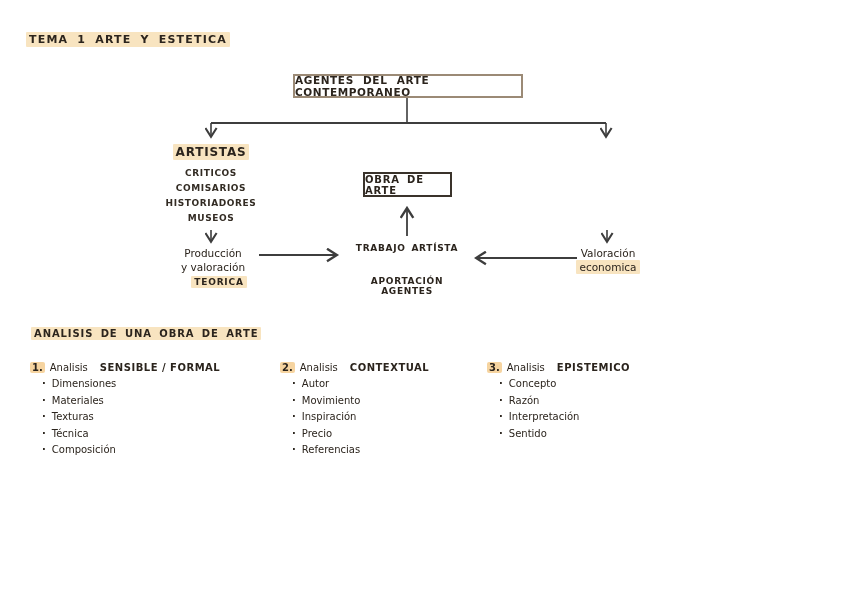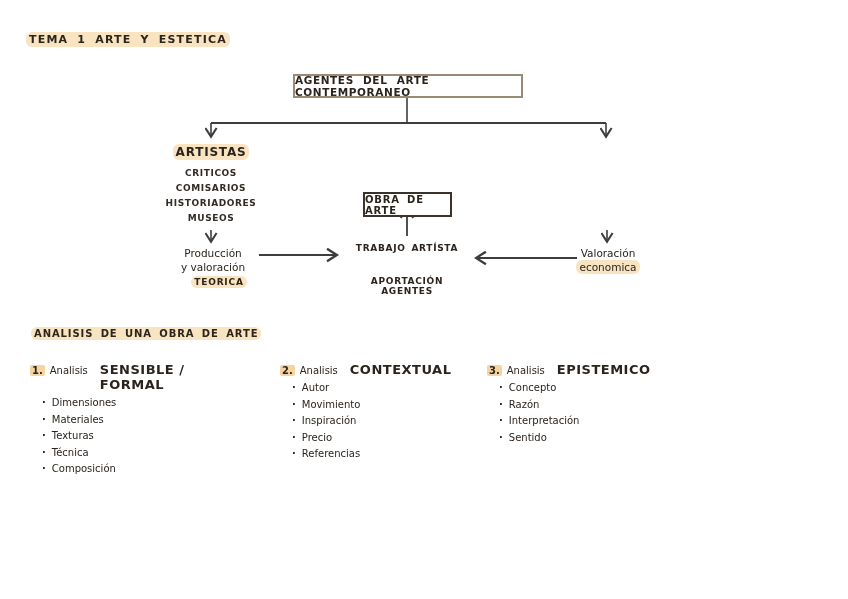--- a/index.html
+++ b/index.html
@@ -5,36 +5,36 @@
   html,body{margin:0;padding:0;background:#ffffff;}
   .page{
     position:relative;
     width:848px;height:599px;
     background:#ffffff;
     font-family:"DejaVu Sans","Liberation Sans",sans-serif;
     color:#2b241d;
     overflow:hidden;
   }
   .abs{position:absolute;}
-  .hl{background:#f8e4c0;padding:1px 3px;border-radius:6px;}
+  .hl{background:#f8e4c0;padding:1px 3px;border-radius:1px;}
   .hl-num{background:#f6d4a0;padding:0 2px;border-radius:2px;}
   .page-title{
     left:26px;top:33px;
     font-size:11px;font-weight:bold;letter-spacing:1.2px;word-spacing:4px;
   }
   .root-box{
     left:293px;top:74px;width:230px;height:24px;
     border:2px solid #9b8a76;
     display:flex;align-items:center;justify-content:center;
     font-size:10.5px;font-weight:bold;letter-spacing:0.6px;word-spacing:5px;
     background:#ffffff;
     box-sizing:border-box;
   }
   .obra-box{
-    left:363px;top:192px;width:89px;height:25px;
+    left:363px;top:172px;width:89px;height:25px;
     border:2px solid #3a332b;
     display:flex;align-items:center;justify-content:center;
     font-size:10px;font-weight:bold;letter-spacing:0.8px;word-spacing:3px;
     background:#ffffff;
     box-sizing:border-box;
   }
   .col{
     display:flex;flex-direction:column;align-items:center;
     text-align:center;
   }
@@ -52,21 +52,21 @@
     left:31px;top:328px;
     font-size:10px;font-weight:bold;letter-spacing:0.9px;word-spacing:3px;
   }
   .alist{width:210px;}
   .alist-1{left:30px;top:362px;}
   .alist-2{left:280px;top:362px;}
   .alist-3{left:487px;top:362px;}
   .alist-head{font-size:10px;display:flex;align-items:baseline;}
   .alist-head .num{font-weight:bold;margin-right:5px;font-size:10px;}
   .alist-head .pre{margin-right:12px;font-size:10px;}
-  .alist-head .type{font-weight:bold;letter-spacing:0.5px;font-size:13px;}
+  .alist-head .type{font-weight:bold;letter-spacing:0.5px;font-size:10px;}
   .alist-items{margin-top:4px;}
   .alist-item{display:flex;align-items:baseline;font-size:10px;margin-top:5px;height:11.5px;}
   .alist-item .bullet{margin:0 6px 0 12px;font-weight:bold;}
   svg.lines{left:0;top:0;pointer-events:none;}
 </style>
 </head>
 <body>
 
 <div class="page">
 

